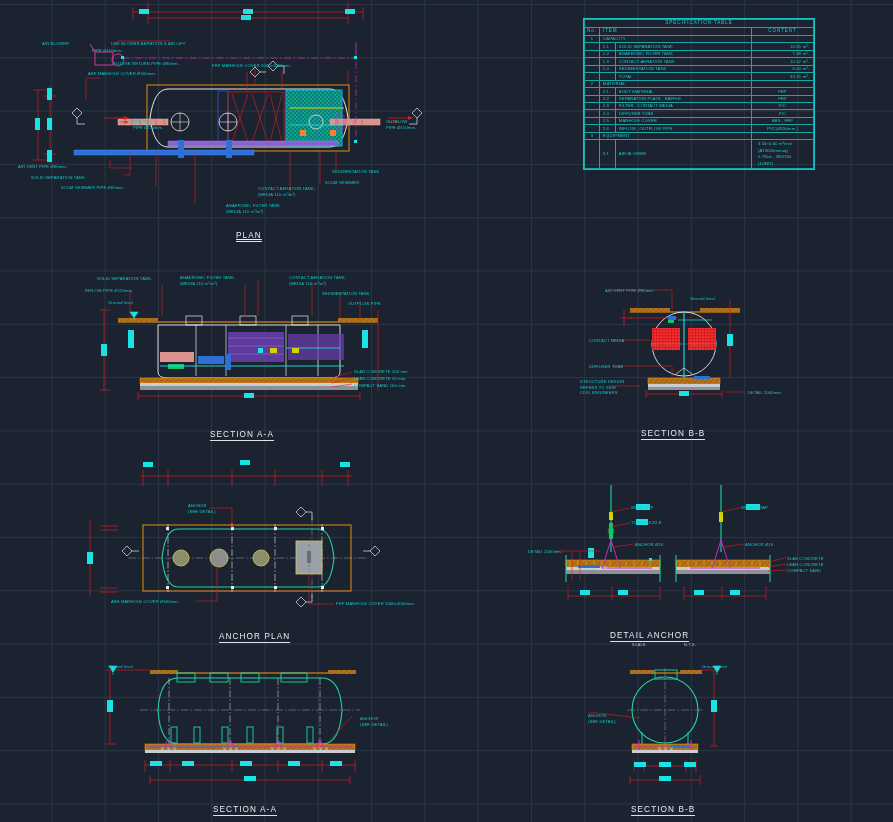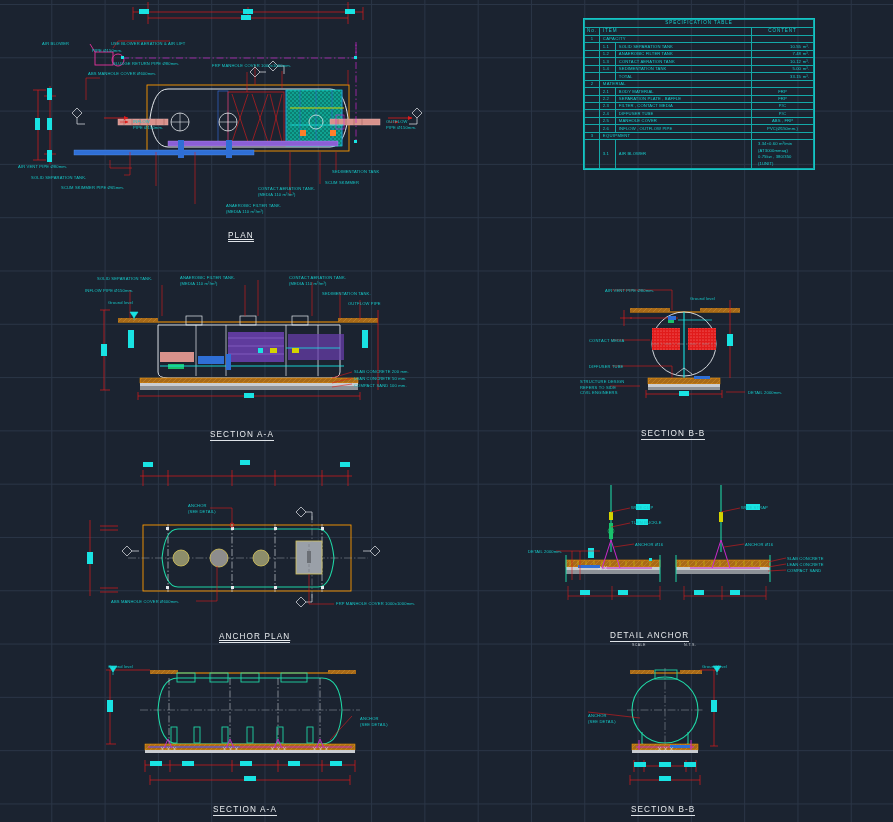--- a/index.html
+++ b/index.html
@@ -795,21 +795,21 @@
 PIPE Ø150mm.</div>
 <div class="lbl" style="left:18px; top:164px;">AIR VENT PIPE Ø80mm.</div>
 <div class="lbl" style="left:31px; top:175px;">SOLID SEPARATION TANK.</div>
 <div class="lbl" style="left:61px; top:185px;">SCUM SKIMMER PIPE Ø65mm.</div>
 <div class="lbl" style="left:226px; top:203px; white-space:pre;">ANAEROBIC FILTER TANK.
 (MEDIA 110 m³/m³)</div>
 <div class="lbl" style="left:258px; top:186px; white-space:pre;">CONTACT AERATION TANK.
 (MEDIA 110 m³/m³)</div>
 <div class="lbl" style="left:325px; top:180px;">SCUM SKIMMER</div>
 <div class="lbl" style="left:332px; top:169px;">SEDIMENTATION TANK</div>
-<div class="title" style="left:228px; top:231px;text-decoration:underline;">PLAN</div>
+<div class="title" style="left:236px; top:231px;text-decoration:underline;">PLAN</div>
 
 <div class="lbl" style="left:97px; top:276px;">SOLID SEPARATION TANK.</div>
 <div class="lbl" style="left:85px; top:288px;">INFLOW PIPE Ø150mm.</div>
 <div class="lbl" style="left:108px; top:300px;">Ground level</div>
 <div class="lbl" style="left:180px; top:275px; white-space:pre;">ANAEROBIC FILTER TANK.
 (MEDIA 110 m³/m³)</div>
 <div class="lbl" style="left:289px; top:275px; white-space:pre;">CONTACT AERATION TANK.
 (MEDIA 110 m³/m³)</div>
 <div class="lbl" style="left:322px; top:291px;">SEDIMENTATION TANK.</div>
 <div class="lbl" style="left:348px; top:301px;">OUTFLOW PIPE</div>
@@ -825,21 +825,21 @@
 <div class="lbl" style="left:580px; top:379px; white-space:pre;">STRUCTURE DESIGN
 REFERS TO SIDE
 CIVIL ENGINEERS</div>
 <div class="lbl" style="left:748px; top:390px;">DETAIL 2000mm.</div>
 <div class="title" style="left:641px; top:429px;">SECTION B-B</div>
 
 <div class="lbl" style="left:188px; top:503px; white-space:pre;">ANCHOR
 (SEE DETAIL)</div>
 <div class="lbl" style="left:111px; top:599px;">ABS MANHOLE COVER Ø600mm.</div>
 <div class="lbl" style="left:336px; top:601px;">FRP MANHOLE COVER 1000x1000mm.</div>
-<div class="title" style="left:219px; top:632px;text-decoration:underline;">ANCHOR PLAN</div>
+<div class="title" style="left:219px; top:632px;">ANCHOR PLAN</div>
 
 <div class="lbl" style="left:631px; top:505px;">WIRE CLIP</div>
 <div class="lbl" style="left:631px; top:520px;">TURN BUCKLE</div>
 <div class="lbl" style="left:635px; top:542px;">ANCHOR Ø16</div>
 <div class="lbl" style="left:741px; top:505px;">WIRE STRAP</div>
 <div class="lbl" style="left:745px; top:542px;">ANCHOR Ø16</div>
 <div class="lbl" style="left:528px; top:549px;">DETAIL 2000mm.</div>
 <div class="lbl" style="left:787px; top:556px;">SLAB CONCRETE</div>
 <div class="lbl" style="left:787px; top:562px;">LEAN CONCRETE</div>
 <div class="lbl" style="left:787px; top:568px;">COMPACT SAND</div>

